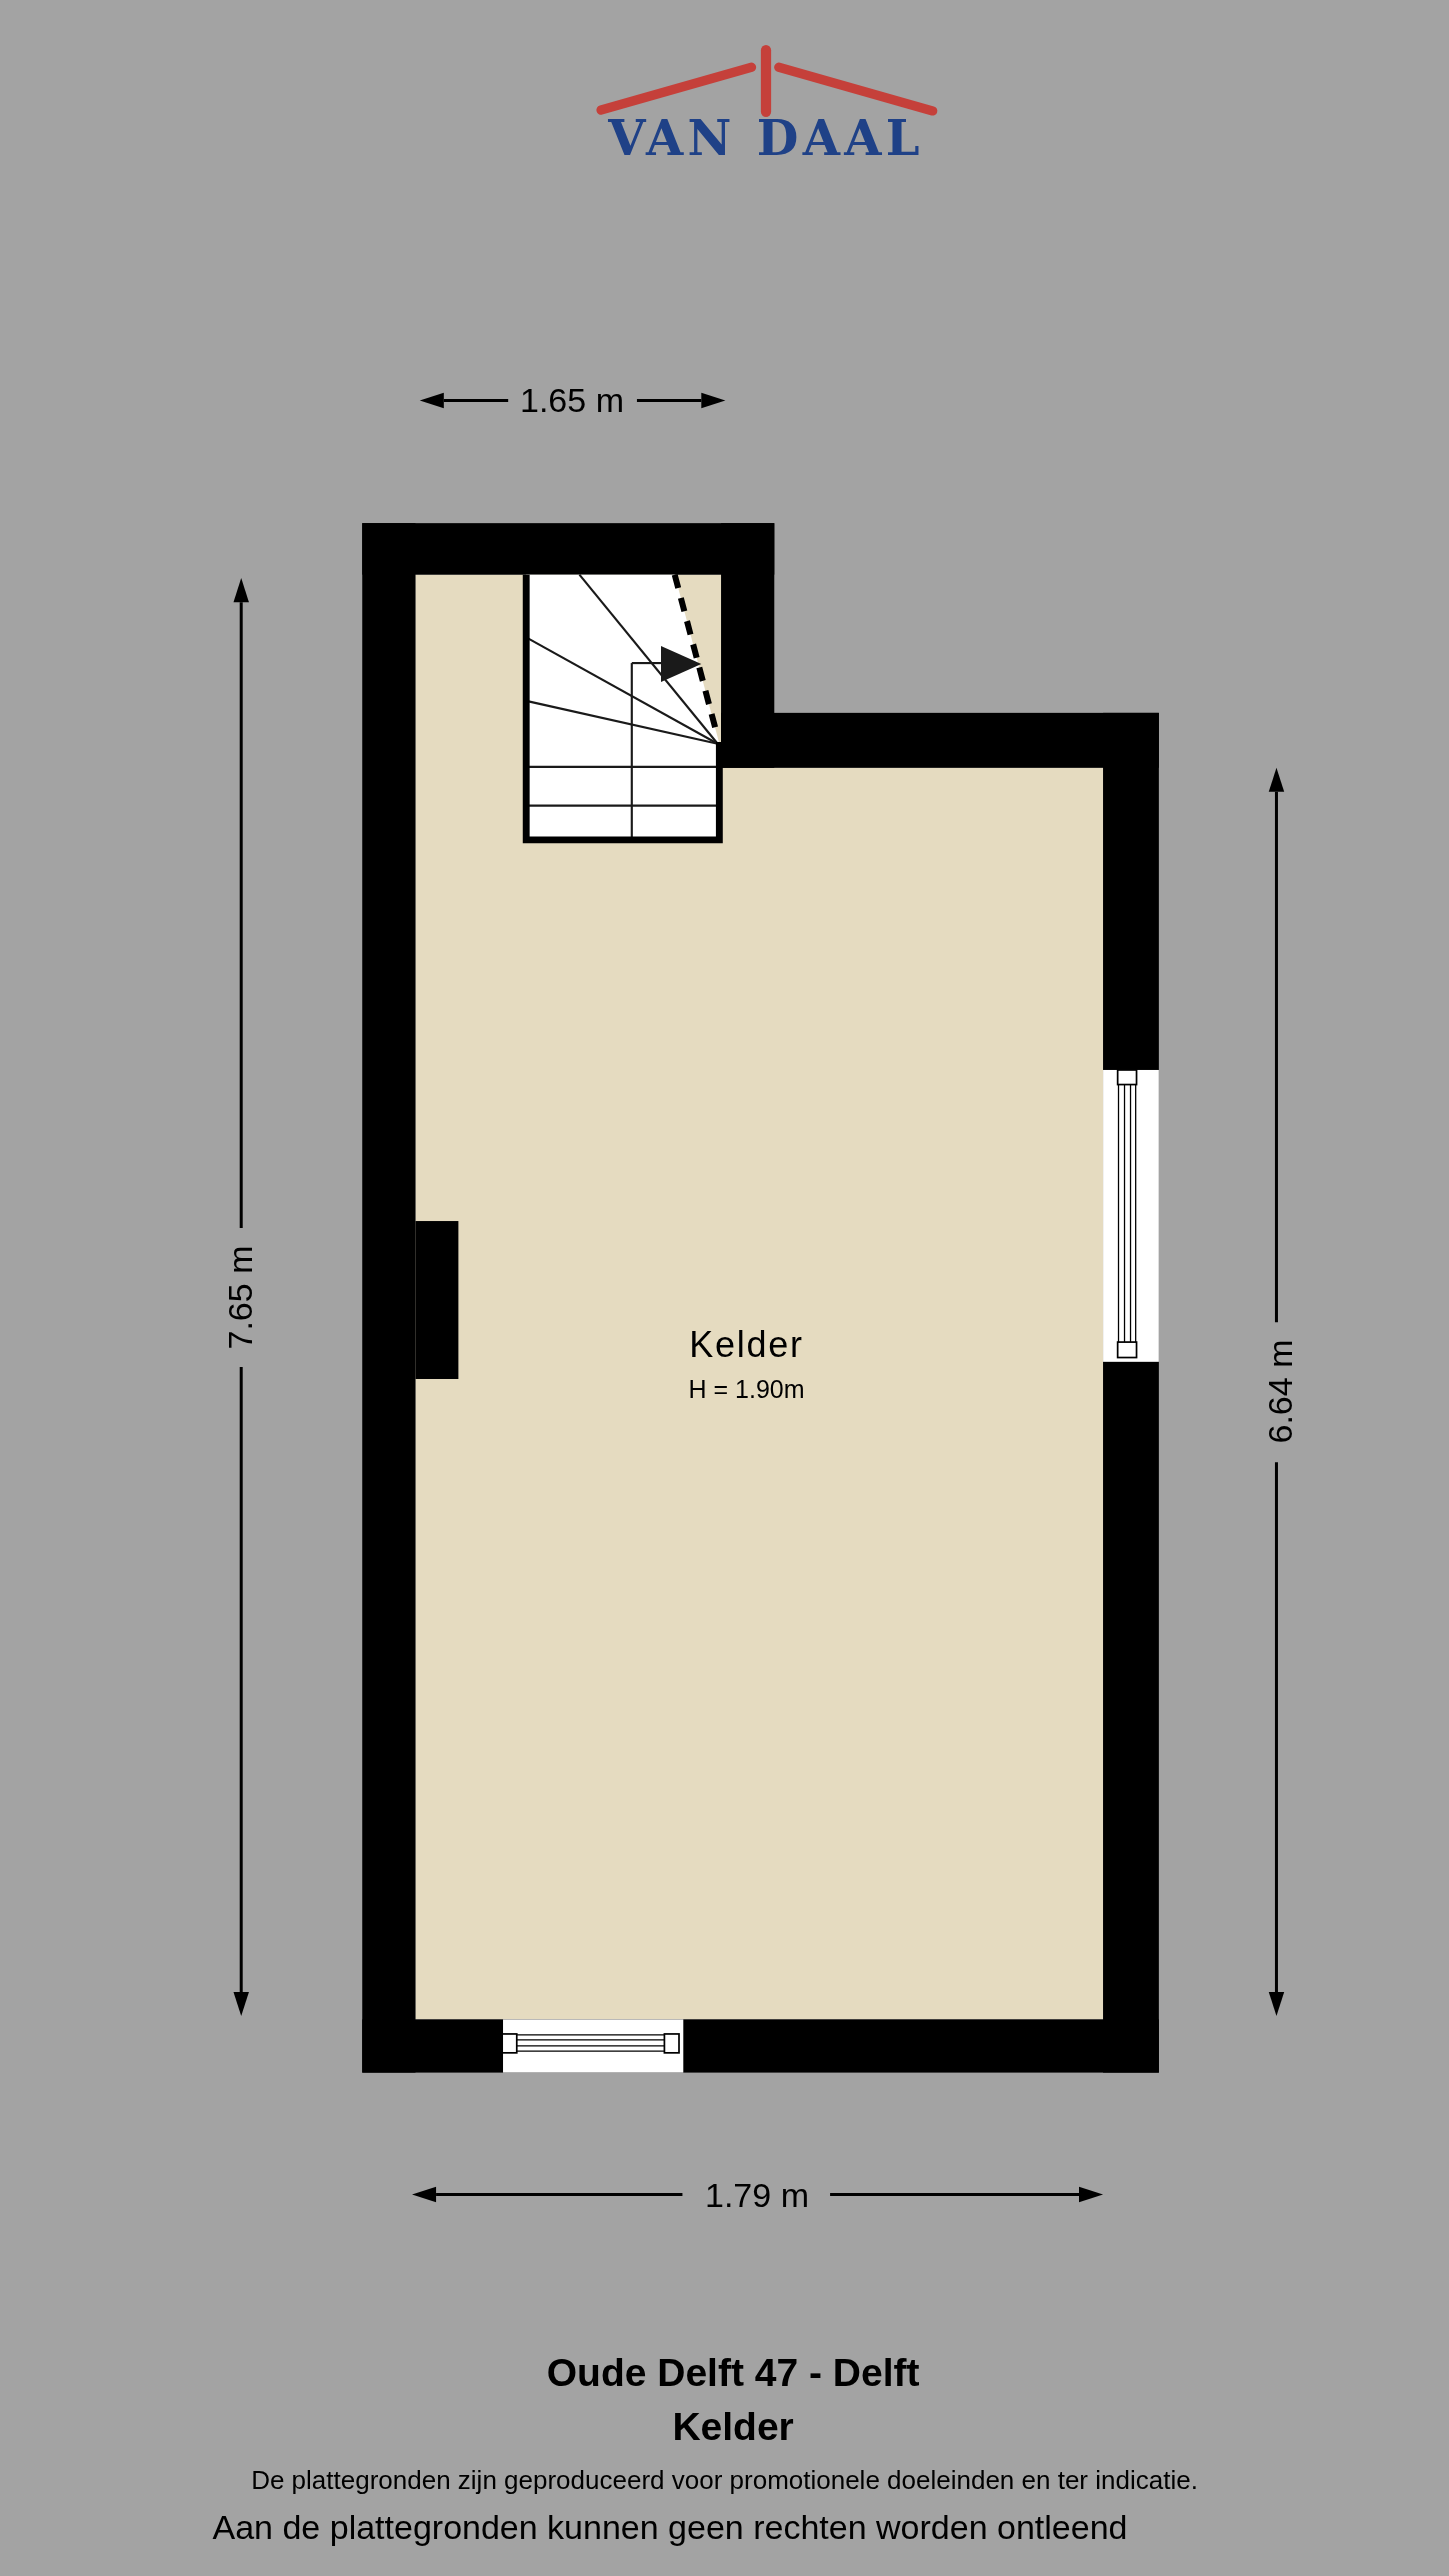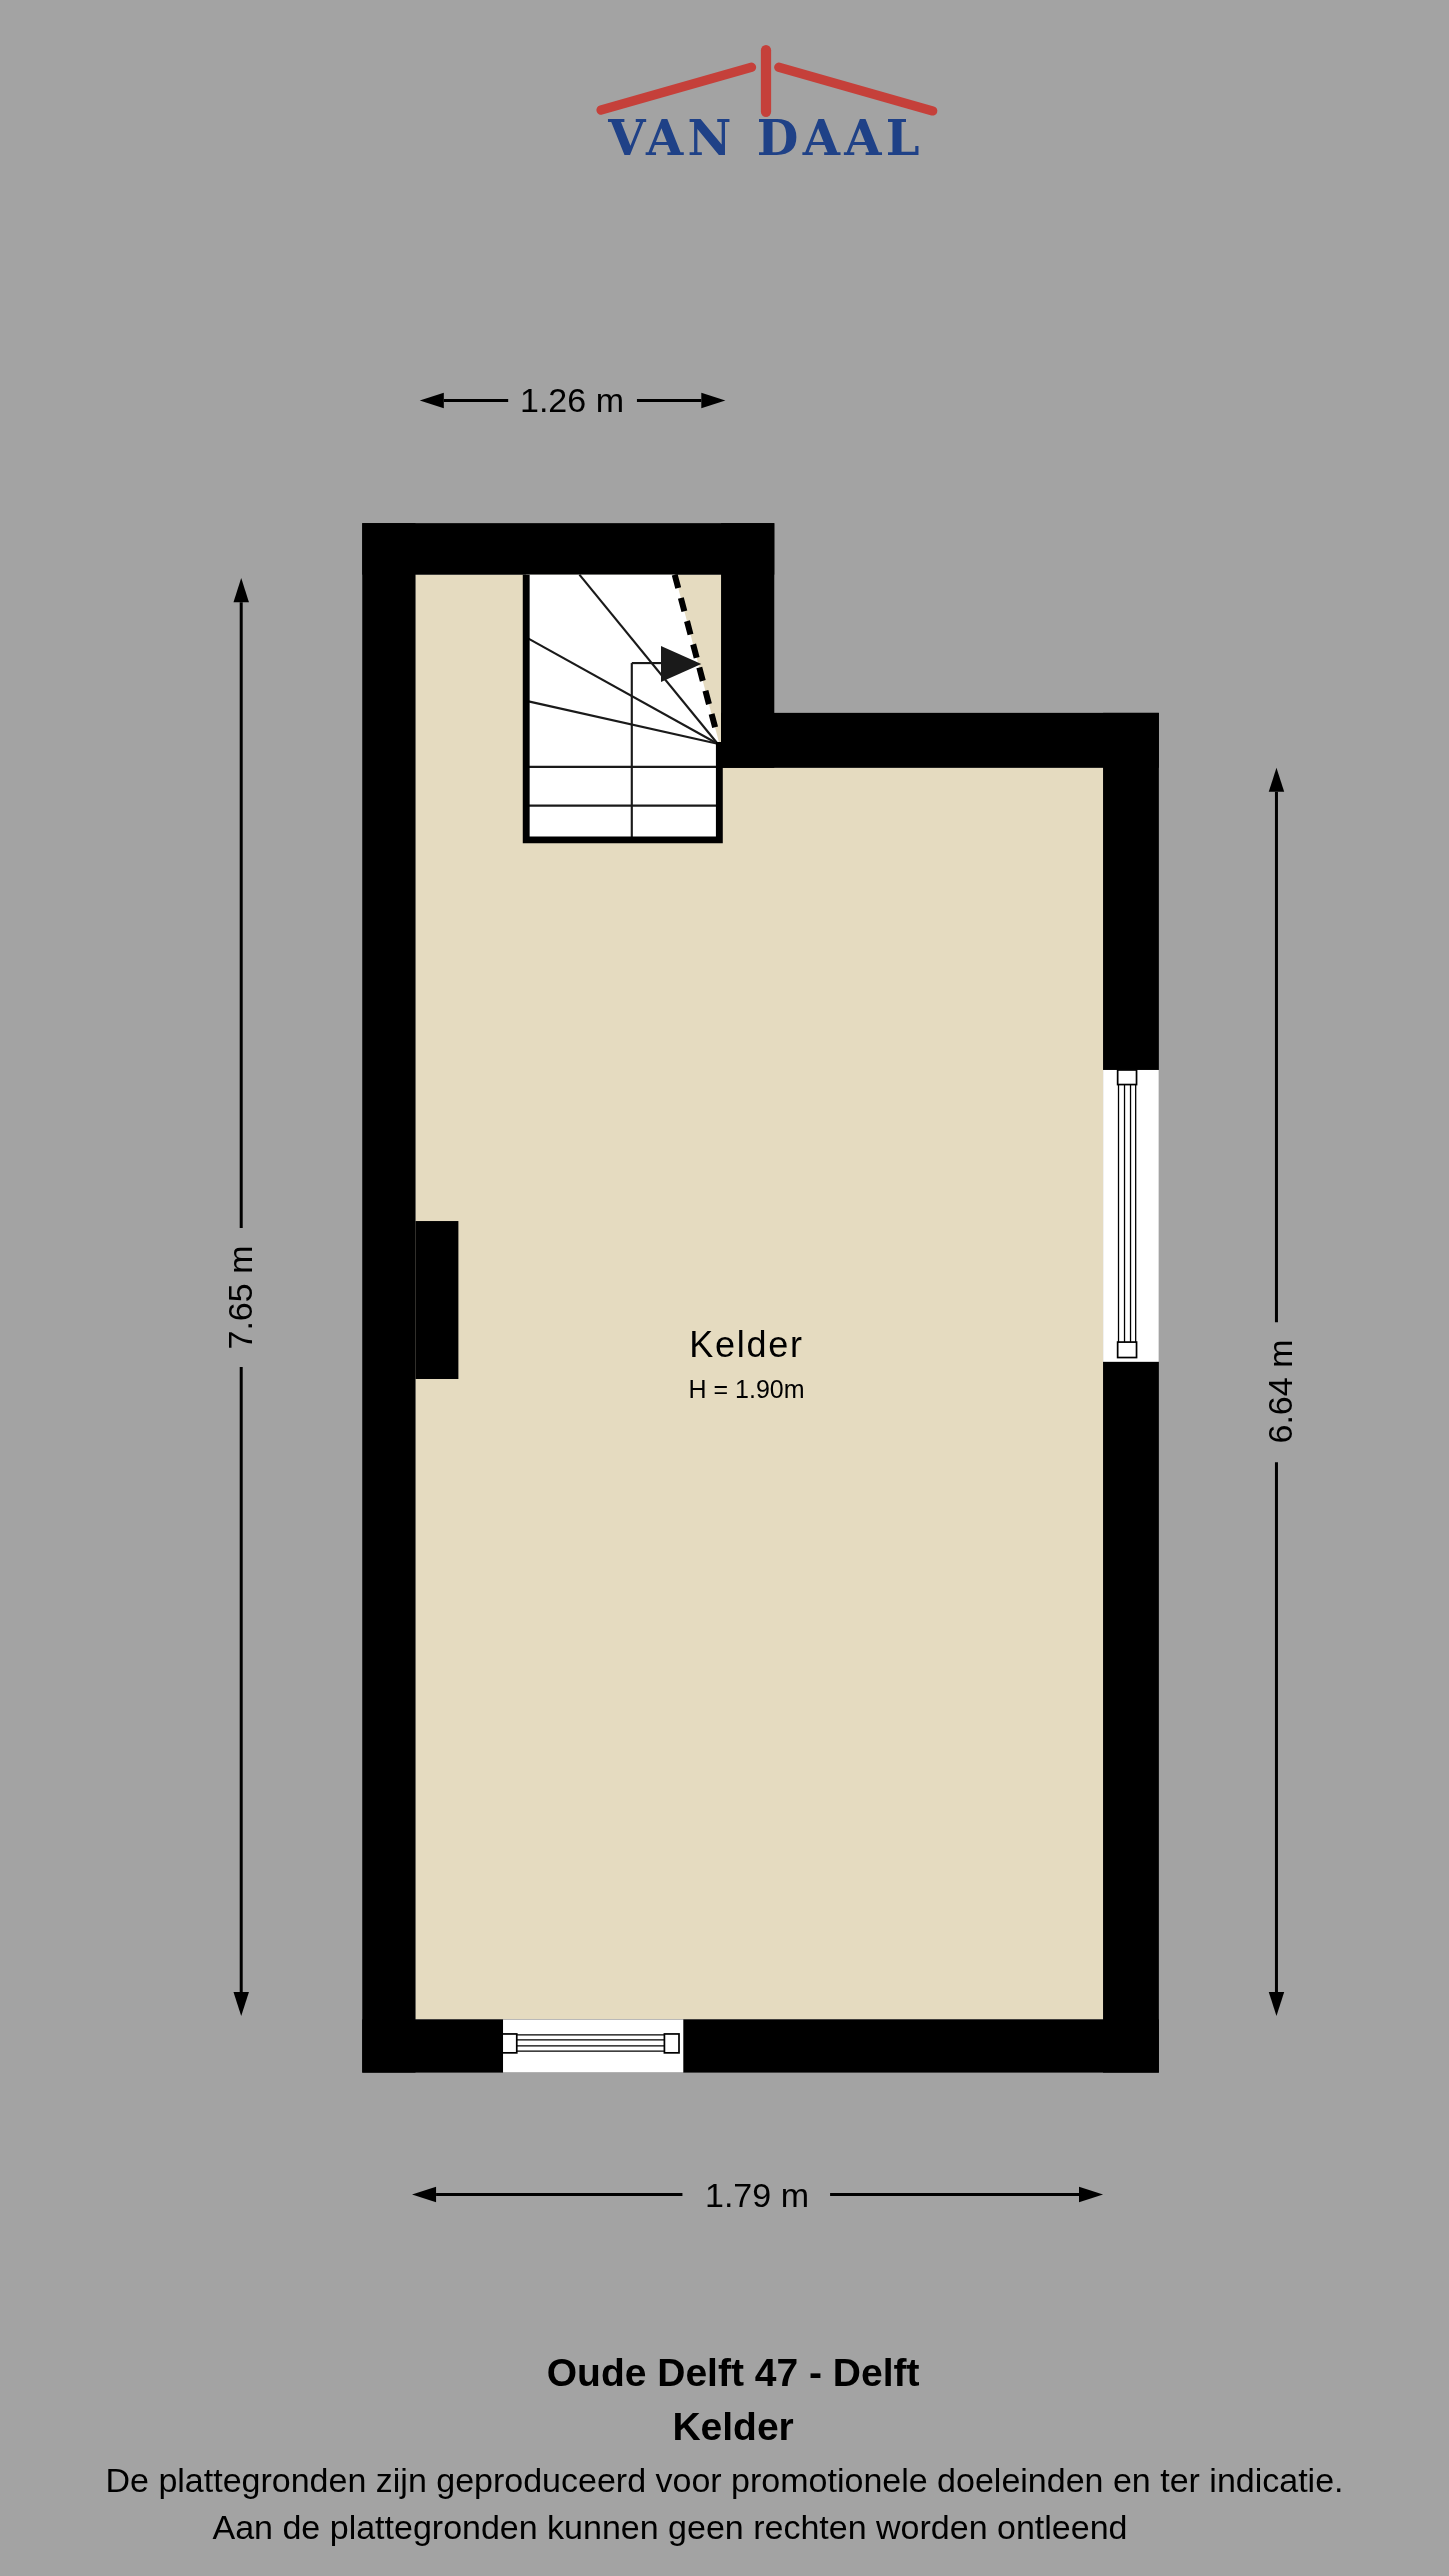--- a/index.html
+++ b/index.html
@@ -26,21 +26,21 @@
     font-size:36px;line-height:41px;letter-spacing:1.7px;}
   .room-height{position:absolute;left:575px;top:1370px;width:343px;text-align:center;
     font-size:25px;line-height:38px;}
 
   
   .footer-title{position:absolute;left:8.6px;top:2349px;width:1449px;text-align:center;
     font-weight:bold;font-size:39px;line-height:48px;}
   .footer-subtitle{position:absolute;left:8.6px;top:2403px;width:1449px;text-align:center;
     font-weight:bold;font-size:39px;line-height:48px;}
   .footer-disc1{position:absolute;left:0;top:2459px;width:1449px;text-align:center;
-    font-size:34px;line-height:43px;}
+    font-size:26px;line-height:43px;}
   .footer-disc2{position:absolute;left:0;top:2506px;width:1340px;text-align:center;
     font-size:34px;line-height:43px;}
 </style>
 </head>
 <body>
 
 <div class="page">
 
   <div class="logo">
     <svg width="412" height="94" viewBox="0 0 480 110">
@@ -132,21 +132,21 @@
 
       <g>
         <line x1="508" y1="2556" x2="795" y2="2556"></line>
         <line x1="967" y1="2556" x2="1257" y2="2556"></line>
         <polygon points="480,2556 508,2547 508,2565" stroke="none" fill="#000"></polygon>
         <polygon points="1285,2556 1257,2547 1257,2565" stroke="none" fill="#000"></polygon>
       </g>
     </g>
   </svg>
 
-  <div class="dim-label" style="left:486px;top:381px;">1.26 m</div>
+  <div class="dim-label" style="left:486px;top:381px;">1.65 m</div>
   <div class="dim-label vert" style="left:154px;top:1278px;">7.65 m</div>
   <div class="dim-label vert" style="left:1194px;top:1372px;">6.64 m</div>
   <div class="dim-label" style="left:671px;top:2176px;">1.79 m</div>
 
   <div class="room-label">Kelder</div>
   <div class="room-height">H = 1.90m</div>
 
   <div class="footer-title">Oude Delft 47 - Delft</div>
   <div class="footer-subtitle">Kelder</div>
   <div class="footer-disc1">De plattegronden zijn geproduceerd voor promotionele doeleinden en ter indicatie.</div>

